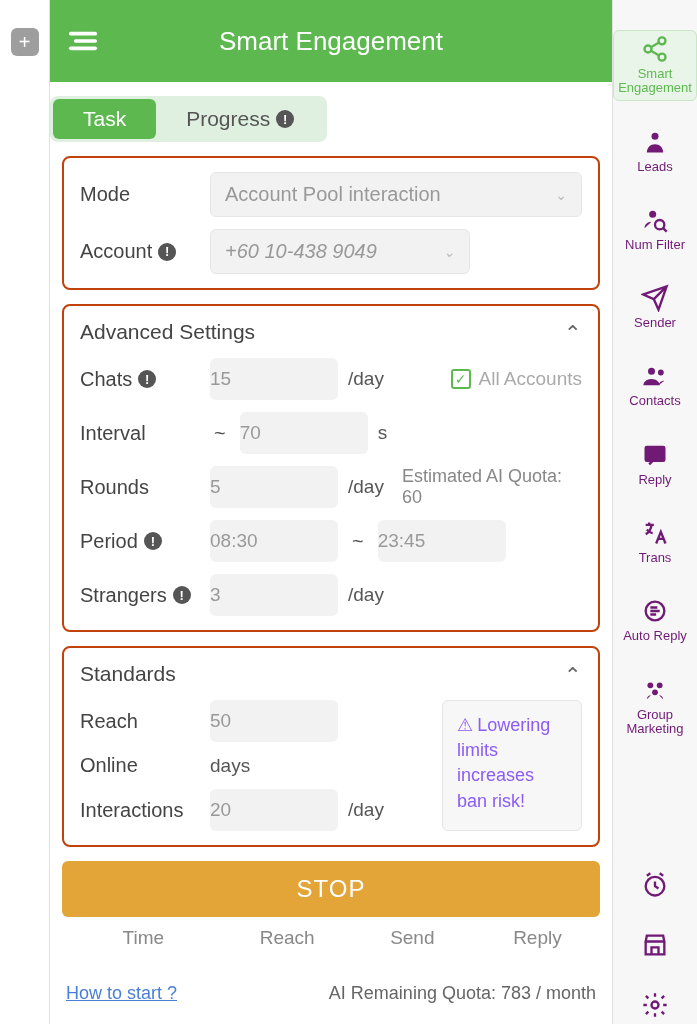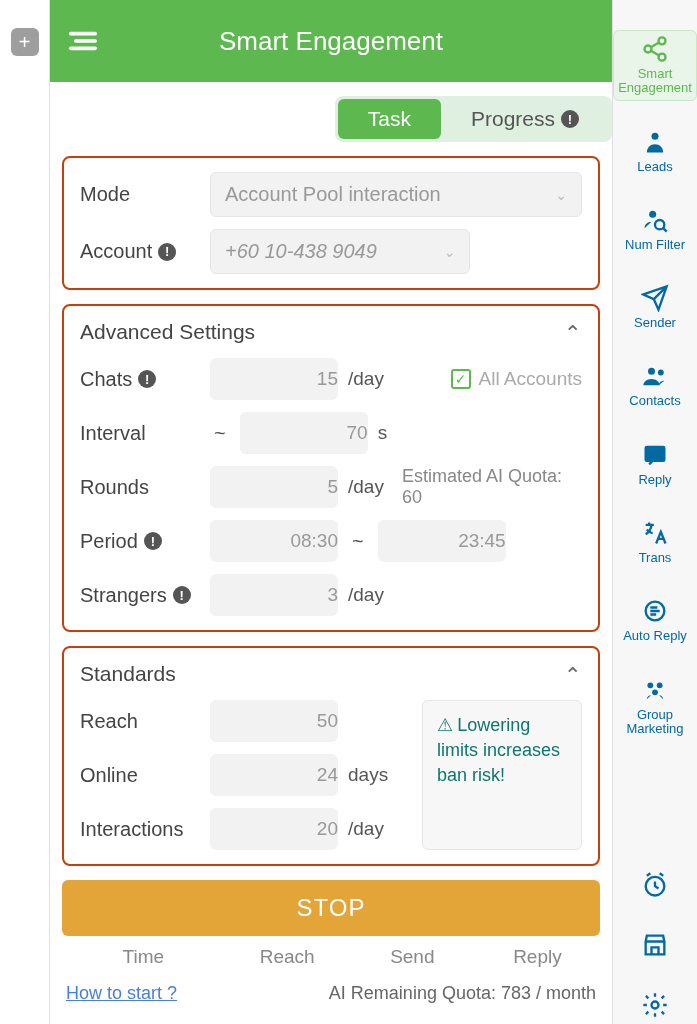--- a/index.html
+++ b/index.html
@@ -5,54 +5,54 @@
 * { box-sizing: border-box; margin: 0; padding: 0; }
 body { font-family: -apple-system, BlinkMacSystemFont, "Segoe UI", Arial, sans-serif; background: #f5f5f5; width: 697px; height: 1024px; overflow: hidden; position: relative; }
 .app { display: flex; height: 100%; }
 .left-strip { width: 50px; background: #fff; border-right: 1px solid #e0e0e0; display: flex; flex-direction: column; align-items: center; padding-top: 28px; }
 .plus-btn { width: 28px; height: 28px; background: #9e9e9e; border-radius: 6px; display: flex; align-items: center; justify-content: center; color: #fff; font-size: 20px; cursor: pointer; }
 .main { flex: 1; display: flex; flex-direction: column; background: #fff; position: relative; }
 .header { background: #5db84f; height: 82px; display: flex; align-items: center; padding: 0 18px; color: #fff; }
 .menu-icon { width: 30px; height: 22px; cursor: pointer; }
 .menu-icon svg { width: 100%; height: 100%; }
 .header-title { flex: 1; text-align: center; font-size: 26px; font-weight: 500; margin-left: -30px; }
-.tab-row { display: flex; justify-content: flex-end; margin-top: 14px; }
+.tab-row { display: flex; justify-content: flex-start; margin-top: 14px; }
 .tab-group { background: #dfefe0; border-radius: 8px; display: flex; padding: 3px; }
 .tab { padding: 8px 30px; font-size: 21px; border-radius: 6px; cursor: pointer; display: flex; align-items: center; gap: 6px; color: #555; }
 .tab.active { background: #5db84f; color: #fff; }
 .info-dot { width: 18px; height: 18px; border-radius: 50%; background: #555; color: #fff; font-size: 13px; display: inline-flex; align-items: center; justify-content: center; font-weight: bold; }
 .content { padding: 14px 12px 0 12px; flex: 1; overflow: hidden; display: flex; flex-direction: column; }
 .card { border: 2px solid #c2410c; border-radius: 8px; padding: 14px 16px; margin-bottom: 14px; }
 .row { display: flex; align-items: center; margin-bottom: 12px; gap: 10px; }
 .row:last-child { margin-bottom: 0; }
 .label { font-size: 20px; color: #444; width: 120px; display: flex; align-items: center; gap: 6px; flex-shrink: 0; }
 .select { flex: 1; background: #f2f2f2; border: 1px solid #e6e6e6; border-radius: 6px; padding: 10px 14px; font-size: 20px; color: #999; display: flex; justify-content: space-between; align-items: center; cursor: pointer; }
 .select.sm { flex: 0 0 auto; width: 260px; font-style: italic; }
 .chev { color: #bbb; font-size: 14px; }
 .section-head { display: flex; justify-content: space-between; align-items: center; font-size: 21px; color: #444; margin-bottom: 14px; cursor: pointer; }
 .section-head .chev-up { color: #666; transform: rotate(180deg); display: inline-block; }
-.input-num { width: 128px; background: #f2f2f2; border: none; border-radius: 6px; padding: 10px 0; font-size: 19px; color: #999; text-align: right; }
+.input-num { width: 128px; background: #f2f2f2; border: none; border-radius: 6px; padding: 10px 0; font-size: 19px; color: #999; text-align: left; }
 .suffix { font-size: 19px; color: #555; }
 .tilde { font-size: 20px; color: #555; padding: 0 4px; }
 .cb-wrap { display: flex; align-items: center; gap: 8px; margin-left: auto; }
 .checkbox { width: 20px; height: 20px; border: 2px solid #5db84f; border-radius: 3px; display: flex; align-items: center; justify-content: center; color: #5db84f; font-size: 14px; cursor: pointer; }
 .cb-label { font-size: 19px; color: #aaa; }
 .estimated { font-size: 18px; color: #888; margin-left: 8px; }
-.warning-box { background: #f7f7f7; border: 1px solid #e6e6e6; border-radius: 6px; padding: 12px 14px; font-size: 18px; color: #0f766e; width: 160px; margin-left: auto; line-height: 1.4; }
+.warning-box { background: #f7f7f7; border: 1px solid #e6e6e6; border-radius: 6px; padding: 12px 14px; font-size: 18px; color: #8b5cf6; width: 140px; margin-left: auto; line-height: 1.4; }
 .warning-box .warn-icon { margin-right: 4px; }
 .stop-btn { background: #e3a438; color: #fff; text-align: center; font-size: 24px; padding: 14px 0; border-radius: 6px; cursor: pointer; margin-bottom: 0; letter-spacing: 1px; }
 .table { flex: 1; overflow: hidden; }
 .thead { display: flex; padding: 10px 0; color: #888; font-size: 19px; }
 .tcell { flex: 1; text-align: center; }
 .tcell:first-child { flex: 1.3; }
 .footer { display: flex; justify-content: space-between; align-items: center; padding: 14px 16px 20px 16px; font-size: 18px; border-top: 1px solid transparent; }
 .footer a { color: #4a7fd6; text-decoration: underline; }
 .footer .quota { color: #666; }
 .sidebar { width: 85px; background: #f7f7f7; border-left: 1px solid #e0e0e0; display: flex; flex-direction: column; align-items: center; padding-top: 30px; gap: 22px; }
-.side-item { display: flex; flex-direction: column; align-items: center; gap: 4px; cursor: pointer; color: #0369a1; font-size: 13px; text-align: center; width: 100%; padding: 4px 2px; border: 1px solid transparent; border-radius: 6px; }
+.side-item { display: flex; flex-direction: column; align-items: center; gap: 4px; cursor: pointer; color: #701a75; font-size: 13px; text-align: center; width: 100%; padding: 4px 2px; border: 1px solid transparent; border-radius: 6px; }
 .side-item.active { color: #5db84f; background: #eaf5ea; border-color: #c9e7c5; }
 .side-item svg { width: 28px; height: 28px; }
 .side-item .lbl { line-height: 1.1; padding: 0 2px; }
 .side-gap { flex: 1; }
 .standards-grid { display: flex; gap: 12px; }
 .standards-left { flex: 1; }
 </style>
 </head>
 <body>
 
@@ -161,21 +161,20 @@
           <span class="chev-up">⌄</span>
         </div>
         <div class="standards-grid">
           <div class="standards-left">
             <div class="row">
               <div class="label">Reach</div>
               <input class="input-num" value="50" style="">
             </div>
             <div class="row">
               <div class="label">Online</div>
-              <input class="input-num" value="24" style="">
               <span class="suffix">days</span>
             </div>
             <div class="row">
               <div class="label">Interactions</div>
               <input class="input-num" value="20" style="">
               <span class="suffix">/day</span>
             </div>
           </div>
           <div class="warning-box">
             <span class="warn-icon">⚠</span><span>Lowering limits increases ban risk!</span>

